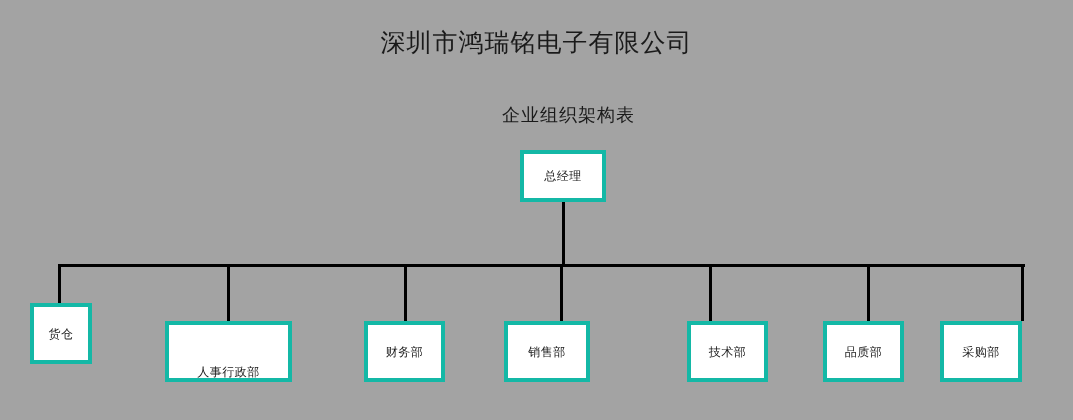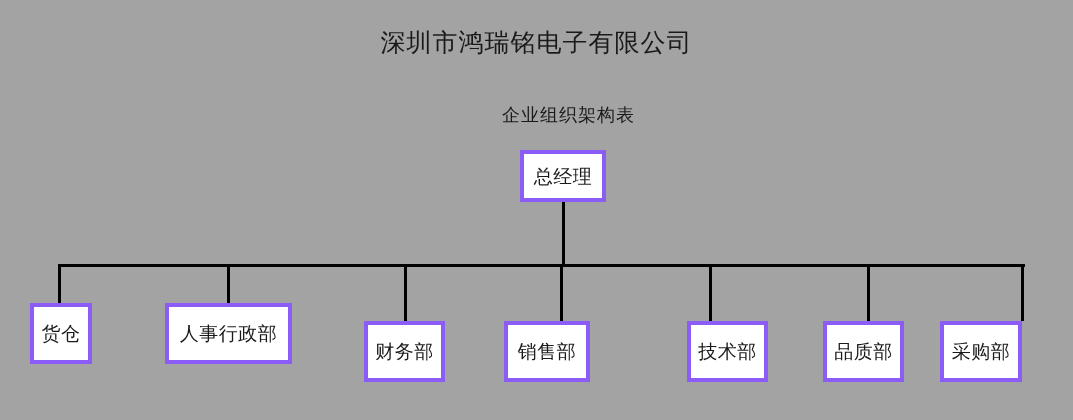--- a/index.html
+++ b/index.html
@@ -40,26 +40,26 @@
     font-size: 18px;
     letter-spacing: 1px;
     margin-left: 32px;
   }
 
   
   .node {
     position: absolute;
     box-sizing: border-box;
     background: #ffffff;
-    border: 4px solid #8b5cf6;
+    border: 4px solid #14b8a6;
     display: flex;
     align-items: center;
     justify-content: center;
     color: #1a1a1a;
-    font-size: 19px;
+    font-size: 12px;
     letter-spacing: 0.5px;
     white-space: nowrap;
     z-index: 3;
   }
   .node-label {
     line-height: 1;
   }
 
   
   .conn-h {
@@ -93,21 +93,21 @@
       <div class="conn-v" style="left: 560px; top: 264px; height: 57px; width: 3px;"></div>
       <div class="conn-v" style="left: 709px; top: 264px; height: 57px; width: 3px;"></div>
       <div class="conn-v" style="left: 867px; top: 264px; height: 57px; width: 3px;"></div>
       <div class="conn-v" style="left: 1021px; top: 264px; height: 57px; width: 3px;"></div>
       <div class="node" style="left: 520px; top: 150px; width: 86px; height: 52px;">
         <span class="node-label">总经理</span>
       </div>
       <div class="node" style="left: 30px; top: 303px; width: 62px; height: 61px;">
         <span class="node-label">货仓</span>
       </div>
-      <div class="node" style="left: 165px; top: 303px; width: 127px; height: 61px;">
+      <div class="node" style="left: 165px; top: 321px; width: 127px; height: 61px; align-items: flex-end;">
         <span class="node-label">人事行政部</span>
       </div>
       <div class="node" style="left: 364px; top: 321px; width: 81px; height: 61px; text-align: right;">
         <span class="node-label">财务部</span>
       </div>
       <div class="node" style="left: 504px; top: 321px; width: 86px; height: 61px;">
         <span class="node-label">销售部</span>
       </div>
       <div class="node" style="left: 678px; top: 321px; width: 81px; height: 61px; margin-left: 9px;">
         <span class="node-label">技术部</span>

